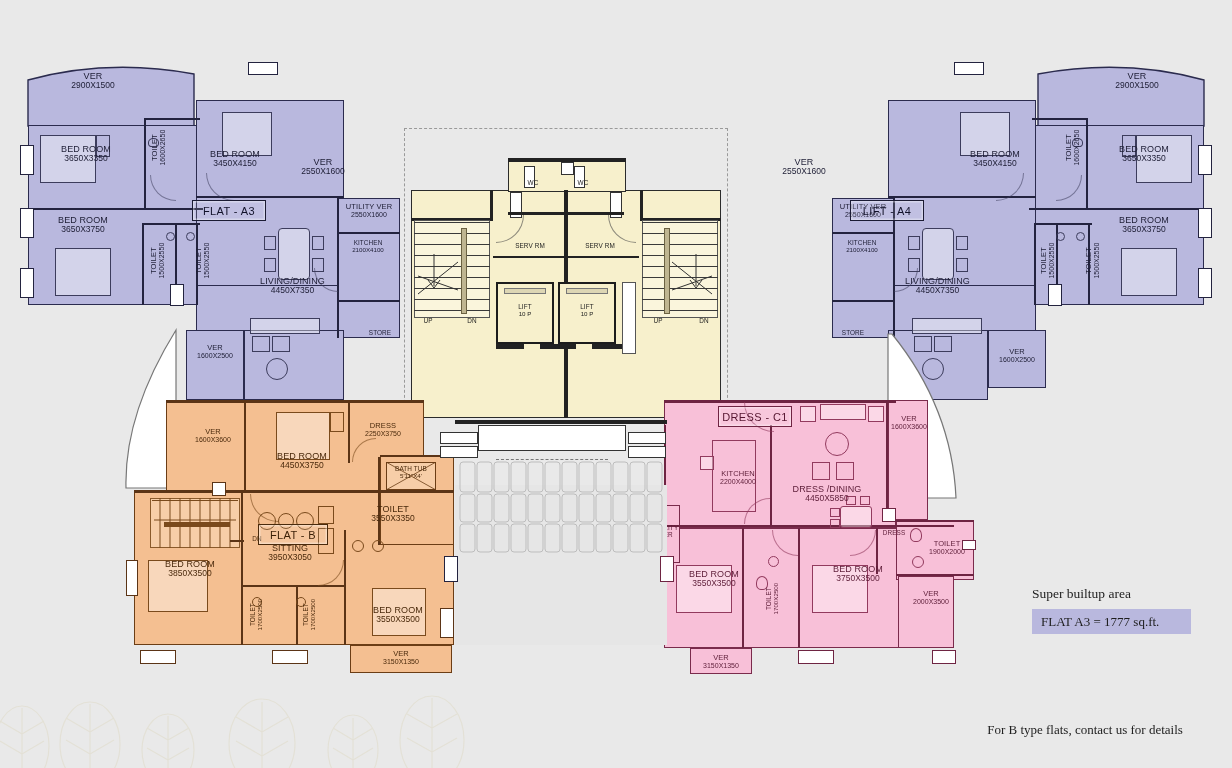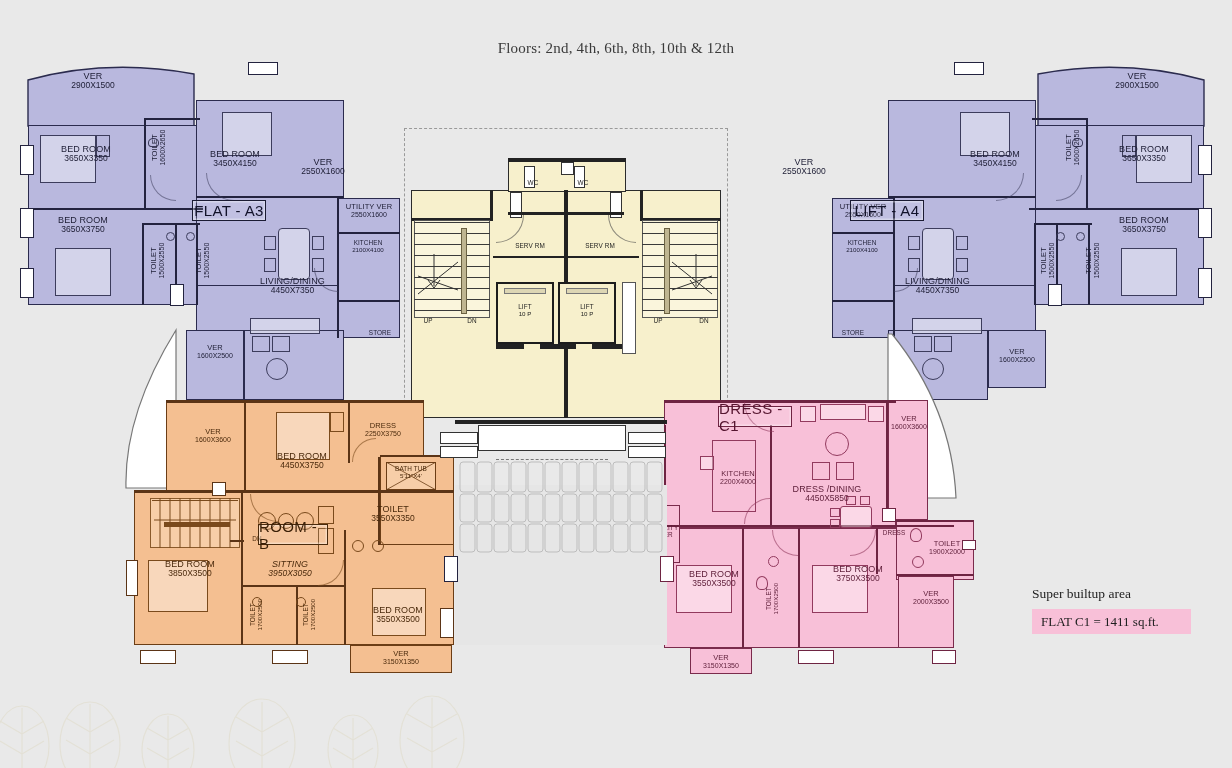--- a/index.html
+++ b/index.html
@@ -54,21 +54,21 @@
   .lbl.xs .n{font-size:6.4px;}
   .lbl.xs .d{font-size:6.2px;}
   .lbl.vert{transform-origin:center center;transform:rotate(-90deg);}
   .lbl.brown{color:#4a2a0c;}
   .lbl.plum{color:#5c1c37;}
   .lbl.dark{color:#1c1c1c;}
 
   
   .flat-tag{
     position:absolute;border:1.6px solid #1b1b33;background:rgba(255,255,255,.12);
-    font-family:"Liberation Sans",sans-serif;font-size:15px;color:#12122a;
+    font-family:"Liberation Sans",sans-serif;font-size:11px;color:#12122a;
     display:flex;align-items:center;justify-content:center;letter-spacing:.4px;
     box-shadow:0 0 0 1.5px rgba(255,255,255,.35) inset;
   }
   .flat-tag.b{border-color:#4a2a0c;color:#3a1f06;}
   .flat-tag.c{border-color:#6e2442;color:#55152f;}
 
   
   .legend{position:absolute;left:1032px;top:586px;width:159px;}
   .legend-title{
     font-family:"Liberation Serif",serif;font-size:13.5px;color:#222;margin-bottom:7px;
@@ -118,21 +118,20 @@
         <path d="M168 28v70M168 52l21-12M168 52l-21-12M168 72l21-12M168 72l-21-12"></path>
       <ellipse cx="262" cy="55" rx="33" ry="44"></ellipse>
         <path d="M262 14v84M262 44l26-15M262 44l-26-15M262 68l26-15M262 68l-26-15"></path>
       <ellipse cx="353" cy="62" rx="25" ry="35"></ellipse>
         <path d="M353 30v68M353 52l20-12M353 52l-20-12M353 72l20-12M353 72l-20-12"></path>
       <ellipse cx="432" cy="52" rx="32" ry="44"></ellipse>
         <path d="M432 10v88M432 40l25-14M432 40l-25-14M432 64l25-14M432 64l-25-14"></path>
     </g>
   </svg>
 
-  <div class="plan-title">Floors: 2nd, 4th, 6th, 8th, 10th &amp; 12th</div>
 
   <div>
 
     <svg class="blk" style="left:18px;top:58px;width:200px;height:70px;">
       <path d="M10 68 L10 22 Q90 0 176 16 L176 68 Z" fill="#b9b8de" stroke="#2b2b4e" stroke-width="1.4"></path>
     </svg>
     <div class="lbl" style="left:48px;top:72px;width:90px;">
       <span class="n">VER</span>
       <span class="d">2900X1500</span>
     </div>
@@ -536,21 +535,21 @@
       <span class="d">4450X3750</span>
     </div>
     <div class="lbl sm brown" style="left:352px;top:422px;width:62px;">
       <span class="n">DRESS</span>
       <span class="d">2250X3750</span>
     </div>
     <div class="lbl brown" style="left:348px;top:505px;width:90px;">
       <span class="n">TOILET</span>
       <span class="d">3550X3350</span>
     </div>
-    <div class="lbl brown" style="left:242px;top:560px;width:96px;font-style:italic;">
+    <div class="lbl brown" style="left:242px;top:544px;width:96px;">
       <span class="n">SITTING</span>
       <span class="d">3950X3050</span>
     </div>
     <div class="lbl brown" style="left:140px;top:560px;width:100px;">
       <span class="n">BED ROOM</span>
       <span class="d">3850X3500</span>
     </div>
     <div class="lbl xs vert brown" style="left:232px;top:608px;width:50px;">
       <span class="n">TOILET</span>
       <span class="d">1700X2500</span>
@@ -562,21 +561,21 @@
     <div class="lbl brown" style="left:348px;top:606px;width:100px;">
       <span class="n">BED ROOM</span>
       <span class="d">3550X3500</span>
     </div>
     <div class="lbl sm brown" style="left:354px;top:650px;width:94px;">
       <span class="n">VER</span>
       <span class="d">3150X1350</span>
     </div>
 
     <div class="flat-tag b" style="left:258px;top:524px;width:68px;height:19px;">
-      <span>ROOM - B</span>
+      <span>FLAT - B</span>
     </div>
   </div>
 
   <div>
 
     <svg class="blk" style="left:880px;top:330px;width:190px;height:180px;">
       <path d="M8 4 L8 168 L76 168 Q72 78 12 4 Z" fill="#ffffff" stroke="#777" stroke-width="1.2"></path>
     </svg>
 
     <div class="blk pink" style="left:664px;top:400px;width:232px;height:128px;"></div>
@@ -729,18 +728,19 @@
           <rect x="189" y="64" width="15" height="28" rx="3"></rect>
       </g>
     </svg>
     <div class="win" style="left:444px;top:556px;width:14px;height:26px;"></div>
     <div class="win p" style="left:660px;top:556px;width:14px;height:26px;"></div>
   </div>
 
 
   <div class="legend">
     <div class="legend-title">Super builtup area</div>
-    <div class="legend-row" style="background:#f8c0d8;">
-      <span>FLAT C1 = 1411 sq.ft.</span>
+    <div class="legend-row" style="background:#b9b8de;">
+      <span>FLAT A3 = 1777 sq.ft.</span>
     </div>
   </div>
+  <div class="legend-note">For B type flats, contact us for details</div>
 
 </div>
 
 </body></html>

